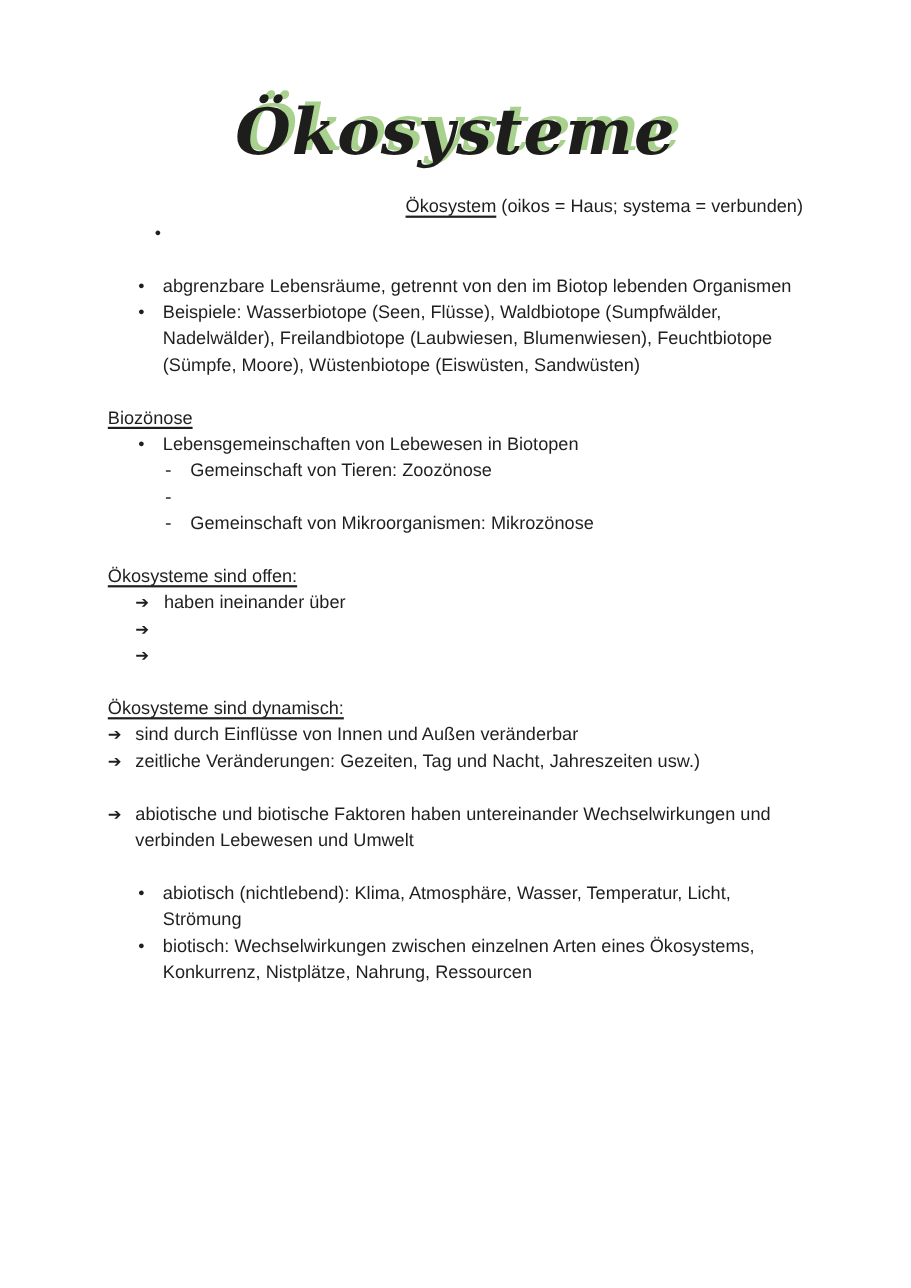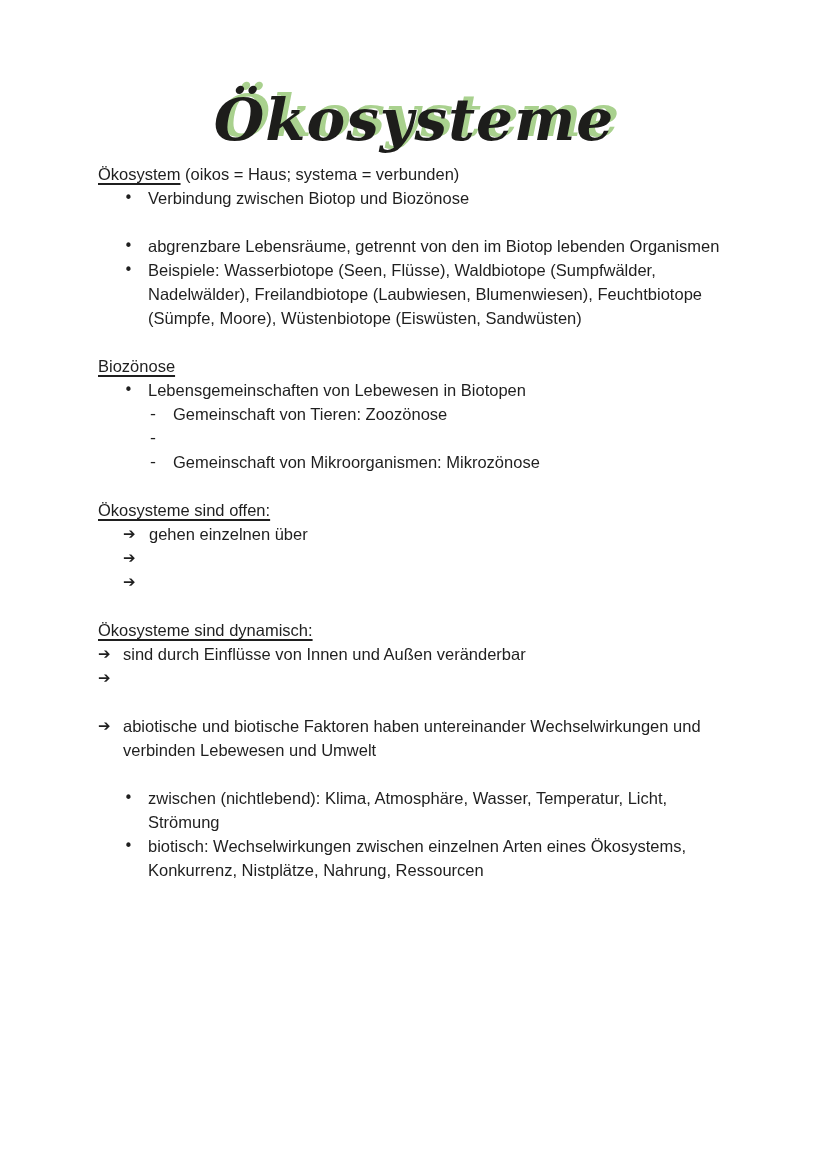--- a/index.html
+++ b/index.html
@@ -15,24 +15,25 @@
   .title {
     text-align: center;
     font-family: "DejaVu Serif", serif;
     font-style: italic;
     font-weight: 700;
     font-size: 58px;
     line-height: 84px;
     letter-spacing: 1px;
     color: #1d1d1b;
     text-shadow: 6px -4px 0 #a9d18e;
+    margin-bottom: 14px;
   }
 
   .sec { margin-top: 24px; }
-  .sec:first-of-type { margin-top: 0; }
+  .sec:first-of-type { margin-top: 0; text-align: right; }
 
   .heading {
     font-size: 16.5px;
     line-height: 24px;
   }
   .hu {
     text-decoration: underline;
     text-underline-offset: 3px;
     text-decoration-thickness: 1.5px;
     white-space: pre-wrap;
@@ -70,21 +71,20 @@
 <body>
 
 <div class="page">
 
   <h1 class="title">Ökosysteme</h1>
 
   <section class="sec">
     <div class="heading"><span class="hu">Ökosystem</span><span class="hs"> (oikos = Haus; systema = verbunden)</span></div>
     <div class="row bullet">
       <span class="glyph">•</span>
-      <span class="text">Verbindung zwischen Biotop und Biozönose</span>
     </div>
   </section>
 
   <section class="sec">
     <div class="row bullet">
       <span class="glyph">•</span>
       <span class="text">abgrenzbare Lebensräume, getrennt von den im Biotop lebenden Organismen</span>
     </div>
     <div class="row bullet">
       <span class="glyph">•</span>
@@ -108,52 +108,53 @@
     <div class="row dash">
       <span class="glyph">-</span>
       <span class="text">Gemeinschaft von Mikroorganismen: Mikrozönose</span>
     </div>
   </section>
 
   <section class="sec">
     <div class="heading"><span class="hu">Ökosysteme sind offen:</span><span class="hs"></span></div>
     <div class="row arrow-in">
       <span class="glyph">➔</span>
-      <span class="text">gehen einzelnen über</span>
+      <span class="text">haben ineinander über</span>
     </div>
     <div class="row arrow-in">
       <span class="glyph">➔</span>
     </div>
     <div class="row arrow-in">
       <span class="glyph">➔</span>
     </div>
   </section>
 
   <section class="sec">
     <div class="heading"><span class="hu">Ökosysteme sind dynamisch:</span><span class="hs"></span></div>
     <div class="row arrow-flush">
       <span class="glyph">➔</span>
       <span class="text">sind durch Einflüsse von Innen und Außen veränderbar</span>
     </div>
     <div class="row arrow-flush">
       <span class="glyph">➔</span>
+      <span class="text">zeitliche Veränderungen: Gezeiten, Tag und Nacht, Jahreszeiten usw.)</span>
     </div>
   </section>
 
   <section class="sec">
     <div class="row arrow-flush">
       <span class="glyph">➔</span>
       <span class="text">abiotische und biotische Faktoren haben untereinander Wechselwirkungen und verbinden Lebewesen und Umwelt</span>
     </div>
   </section>
 
   <section class="sec">
     <div class="row bullet">
       <span class="glyph">•</span>
-      <span class="text">zwischen (nichtlebend): Klima, Atmosphäre, Wasser, Temperatur, Licht, Strömung</span>
+      <span class="text">abiotisch (nichtlebend): Klima, Atmosphäre, Wasser, Temperatur, Licht, Strömung</span>
     </div>
     <div class="row bullet">
       <span class="glyph">•</span>
       <span class="text">biotisch: Wechselwirkungen zwischen einzelnen Arten eines Ökosystems, Konkurrenz, Nistplätze, Nahrung, Ressourcen</span>
     </div>
   </section>
 
 </div>
 
 </body></html>

